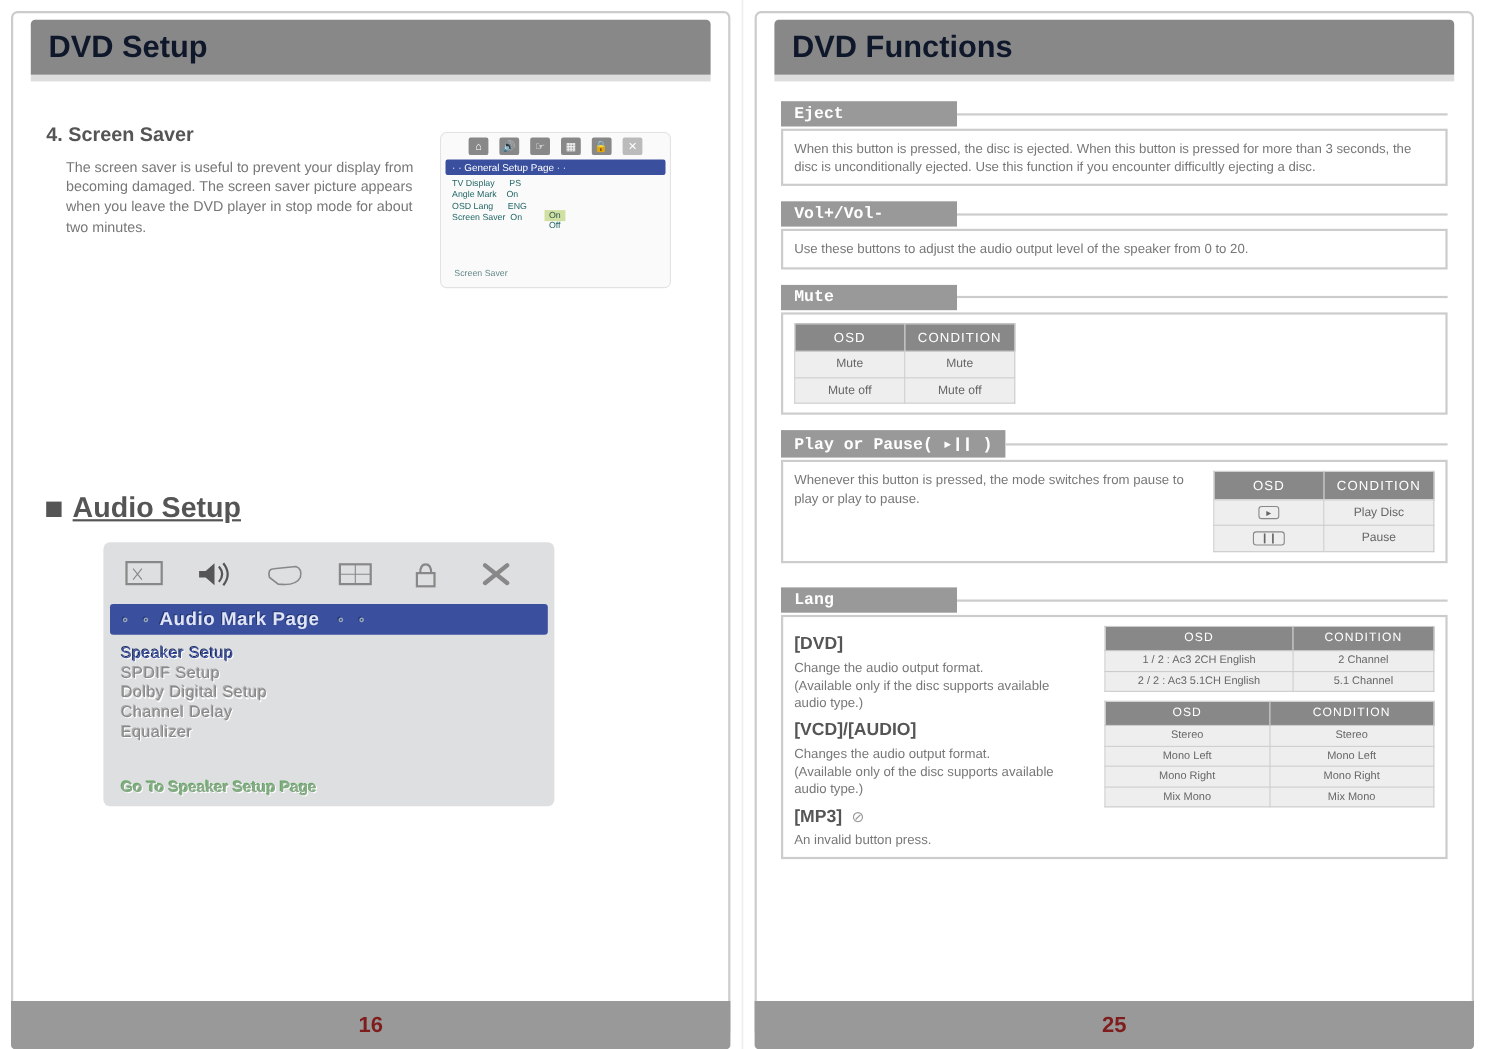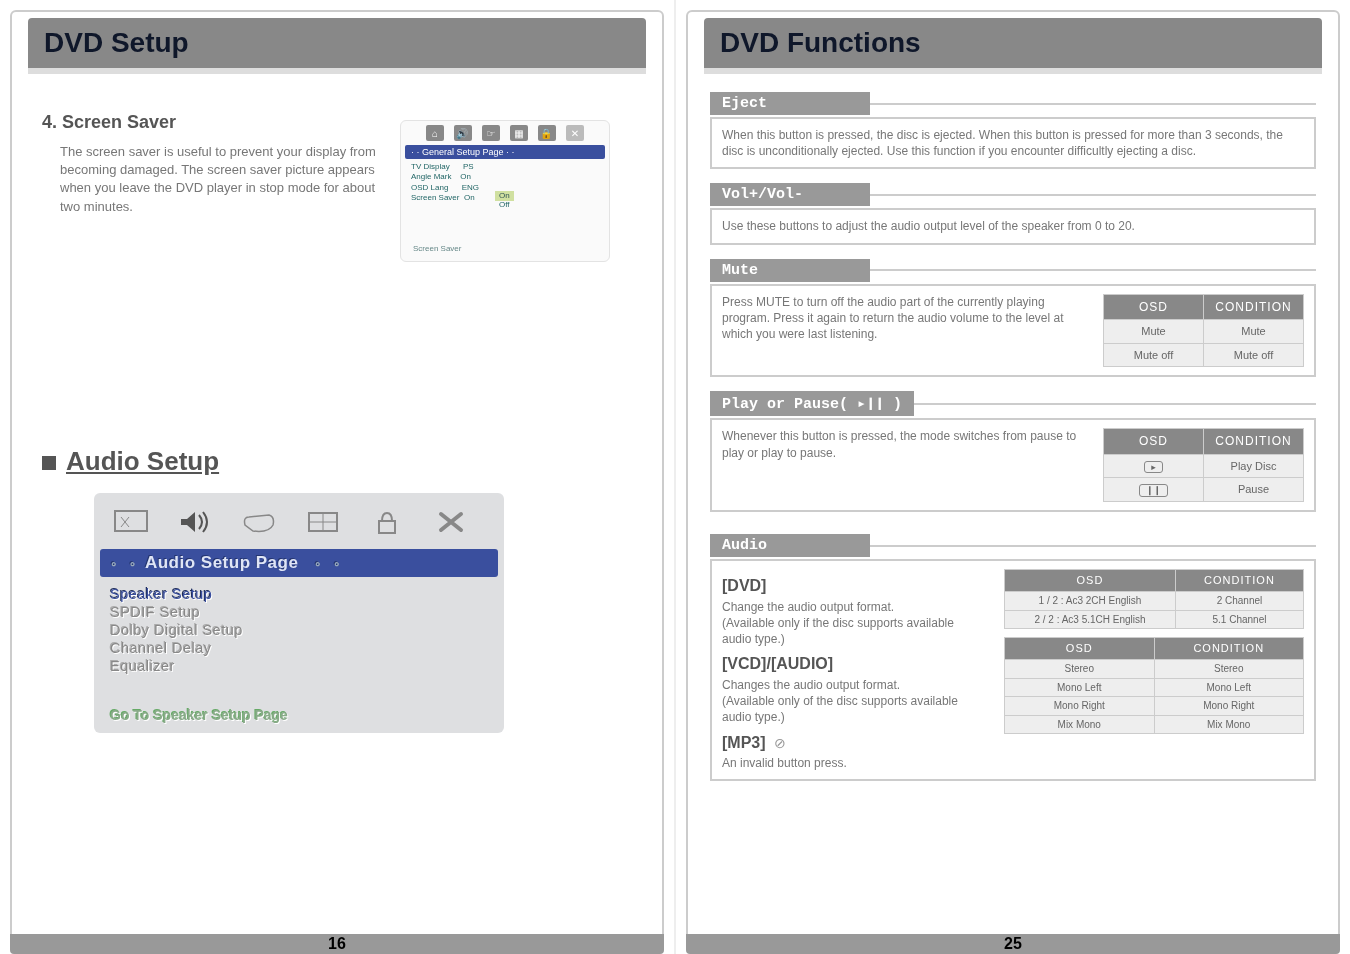--- a/index.html
+++ b/index.html
@@ -29,21 +29,21 @@
   .ap-icons { display:flex; gap:18px; align-items:center; justify-content:flex-start; padding:4px 8px 10px 8px;}
   .ap-icons .big { width:46px; height:34px; display:flex; align-items:center; justify-content:center; color:#777;}
   .ap-icons svg { width:40px; height:30px;}
   .ap-bar { background:#3a4f9e; color:#dfe5f6; font-size:17px; padding:4px 10px; border-radius:3px; letter-spacing:.5px; font-weight:bold; text-shadow: -1px -1px 0 #243570;}
   .ap-bar .dots{ color:#9ab; letter-spacing:4px; font-size:12px; vertical-align:middle;}
   .ap-list { padding:8px 0 4px 10px;}
   .ap-list div { color:#888; font-weight:normal; font-size:14.5px; letter-spacing:.5px; text-shadow: 1px 1px 0 #fff, -1px -1px 0 #aaa; padding:1px 0;}
   .ap-list .sel { color:#3a4f9e; text-shadow: 1px 1px 0 #fff, -1px -1px 0 #1d2b57;}
   .ap-foot { color:#8a8; font-weight:bold; font-size:14px; padding:28px 0 4px 10px; text-shadow: 1px 1px 0 #fff, -1px -1px 0 #6a6;}
 
-  .page-num { position:absolute; bottom:0; left:10px; right:10px; height:20px; background:#999; color:#000000; display:flex; align-items:center; justify-content:center; font-size:16px; font-weight:bold; border-radius:0 0 4px 4px;}
+  .page-num { position:absolute; bottom:0; left:10px; right:10px; height:44px; background:#999; color:#7f1d1d; display:flex; align-items:center; justify-content:center; font-size:20px; font-weight:bold; border-radius:0 0 4px 4px;}
 
   
   .fn-block { margin-bottom: 14px; }
   .fn-head { display:flex; align-items:center;font-family:Liberation Mono, monospace; }
   .fn-label { background:#999; color:#fff; font-size:15px; font-weight:bold; padding:3px 12px; min-width:160px; }
   .fn-line { flex:1; height:2px; background:#ccc; margin-left:0;}
   .fn-box { border:2px solid #ccc; padding:8px 10px; font-size:12px; color:#777; line-height:1.35; margin-top:2px;}
   .fn-flex { display:flex; gap:12px; align-items:flex-start;}
   .fn-text { flex:1; font-size:12px; color:#777; line-height:1.35;}
 
@@ -135,21 +135,21 @@
             </svg>
           </span>
         <span class="big">
             <svg viewBox="0 0 40 30">
               <path d="M10 7 L30 23 M30 7 L10 23" stroke="#888" stroke-width="4" stroke-linecap="round"></path>
             </svg>
           </span>
       </div>
       <div class="ap-bar">
         <span class="dots">∘ ∘</span>
-        <span>Audio Setup Page</span>
+        <span>Audio Mark Page</span>
         &nbsp;&nbsp;<span class="dots">∘ ∘</span>
       </div>
       <div class="ap-list">
         <div class="sel">Speaker Setup</div>
         <div>SPDIF Setup</div>
         <div>Dolby Digital Setup</div>
         <div>Channel Delay</div>
         <div>Equalizer</div>
       </div>
       <div class="ap-foot">Go To Speaker Setup Page</div>
@@ -185,21 +185,20 @@
       </div>
       <div class="fn-box">Use these buttons to adjust the audio output level of the speaker from 0 to 20.</div>
     </div>
 
     <div class="fn-block">
       <div class="fn-head">
         <div class="fn-label">Mute</div>
         <div class="fn-line"></div>
       </div>
       <div class="fn-box fn-flex">
-        <div class="fn-text">Press MUTE to turn off the audio part of the currently playing program. Press it again to return the audio volume to the level at which you were last listening.</div>
         <table class="osd">
           <tbody>
               <tr>
                 <th>OSD</th>
                 <th>CONDITION</th>
               </tr>
           <tr>
                 <td>Mute</td>
                 <td>Mute</td>
               </tr>
@@ -233,21 +232,21 @@
                 <td><span class="play-icon">❙❙</span></td>
                 <td>Pause</td>
               </tr>
         </tbody>
           </table>
       </div>
     </div>
 
     <div class="fn-block" style="margin-top:22px">
       <div class="fn-head">
-        <div class="fn-label">Audio</div>
+        <div class="fn-label">Lang</div>
         <div class="fn-line"></div>
       </div>
       <div class="fn-box">
         <div class="right-audio-wrap">
           <div class="right-audio-left">
             <div class="subhead">[DVD]</div>
             <div class="fn-text" style="white-space:pre-line">Change the audio output format.
 (Available only if the disc supports available audio type.)</div>
             <div class="subhead">[VCD]/[AUDIO]</div>
             <div class="fn-text" style="white-space:pre-line">Changes the audio output format.

